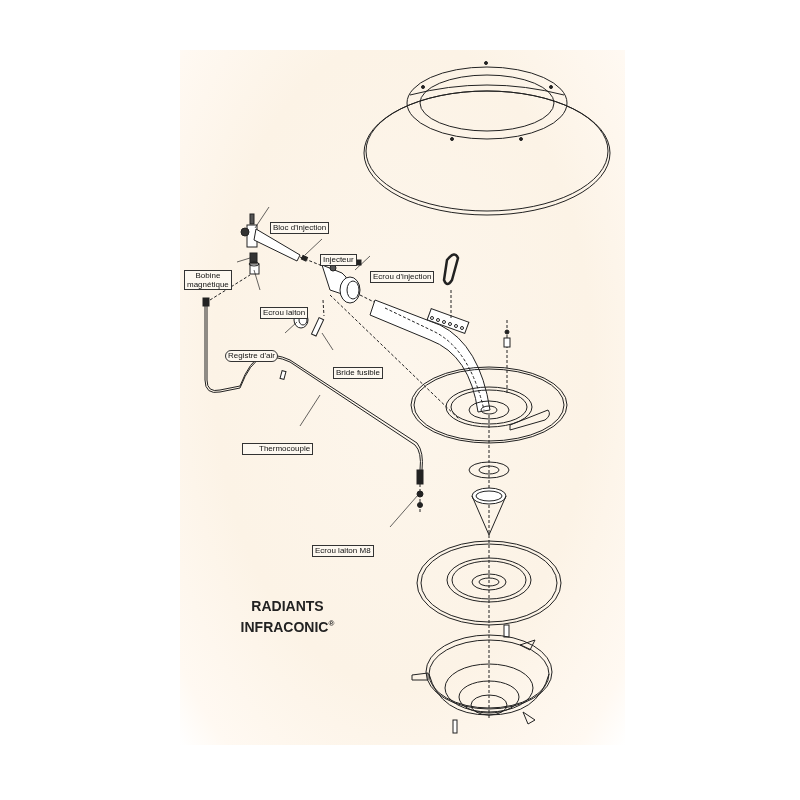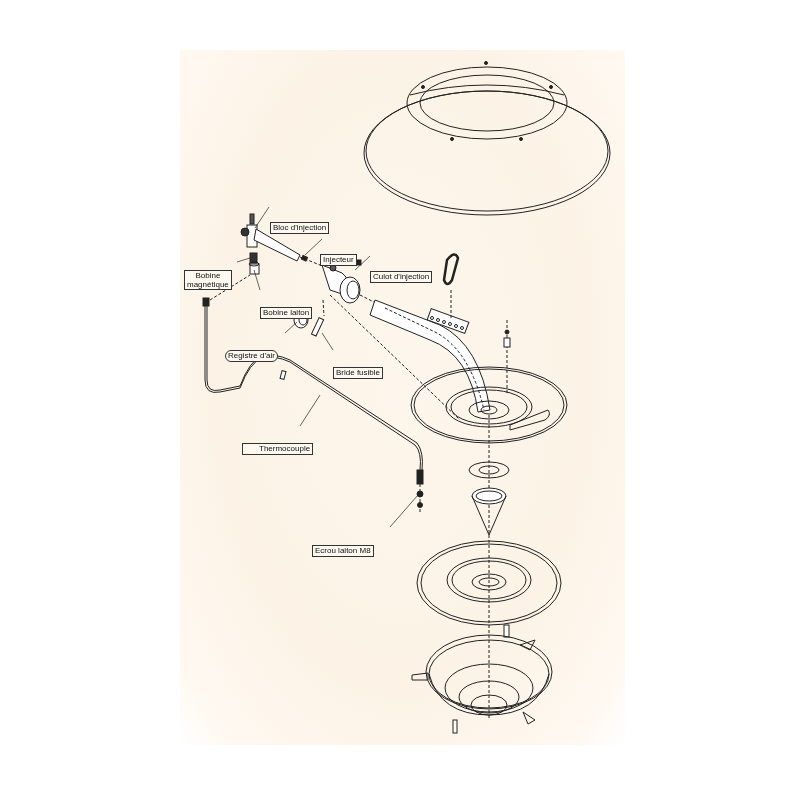--- a/index.html
+++ b/index.html
@@ -147,21 +147,22 @@
     <line x1="390" y1="527" x2="418" y2="495"></line>
   </g>
 </svg>
 
 <div class="label" style="left:270px;top:202px;">Bloc d'injection</div>
 <div class="label" style="left:320px;top:234px;">Injecteur</div>
 <div class="label" style="left:184px;top:250px;line-height:9px;">
   <div>Bobine</div>
   <div>magnétique</div>
 </div>
-<div class="label" style="left:370px;top:251px;">Culot d'injection</div>
-<div class="label" style="left:260px;top:287px;">Bobine laiton</div>
+<div class="label" style="left:370px;top:251px;">Ecrou d'injection</div>
+<div class="label" style="left:260px;top:287px;">Ecrou laiton</div>
 <div class="label" style="left:225px;top:330px;border-radius:6px;">Registre d'air</div>
 <div class="label" style="left:333px;top:347px;">Bride fusible</div>
 <div class="label" style="left:242px;top:423px;padding-left:16px;">Thermocouple</div>
 <div class="label" style="left:312px;top:525px;text-align:center;">Ecrou laiton M8</div>
 
 <div class="title">
+  <div><span>RADIANTS INFRACONIC</span><sup>®</sup></div>
 </div>
 
 </body></html>

